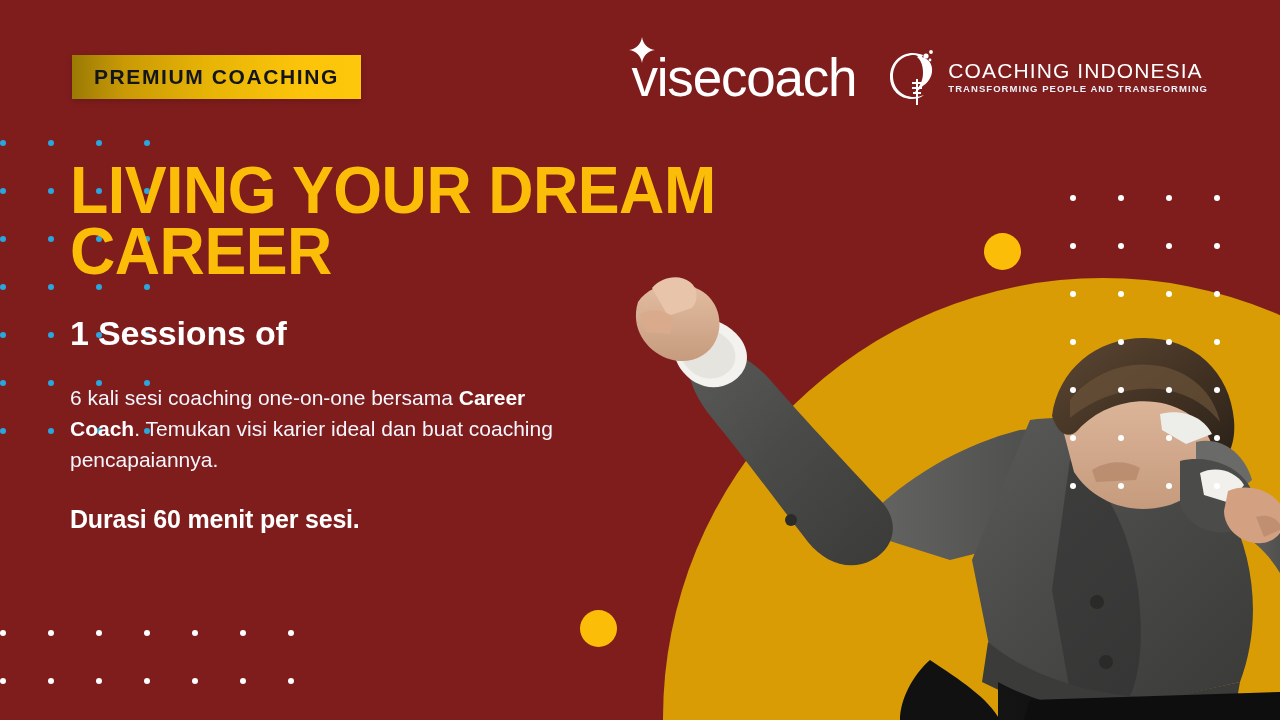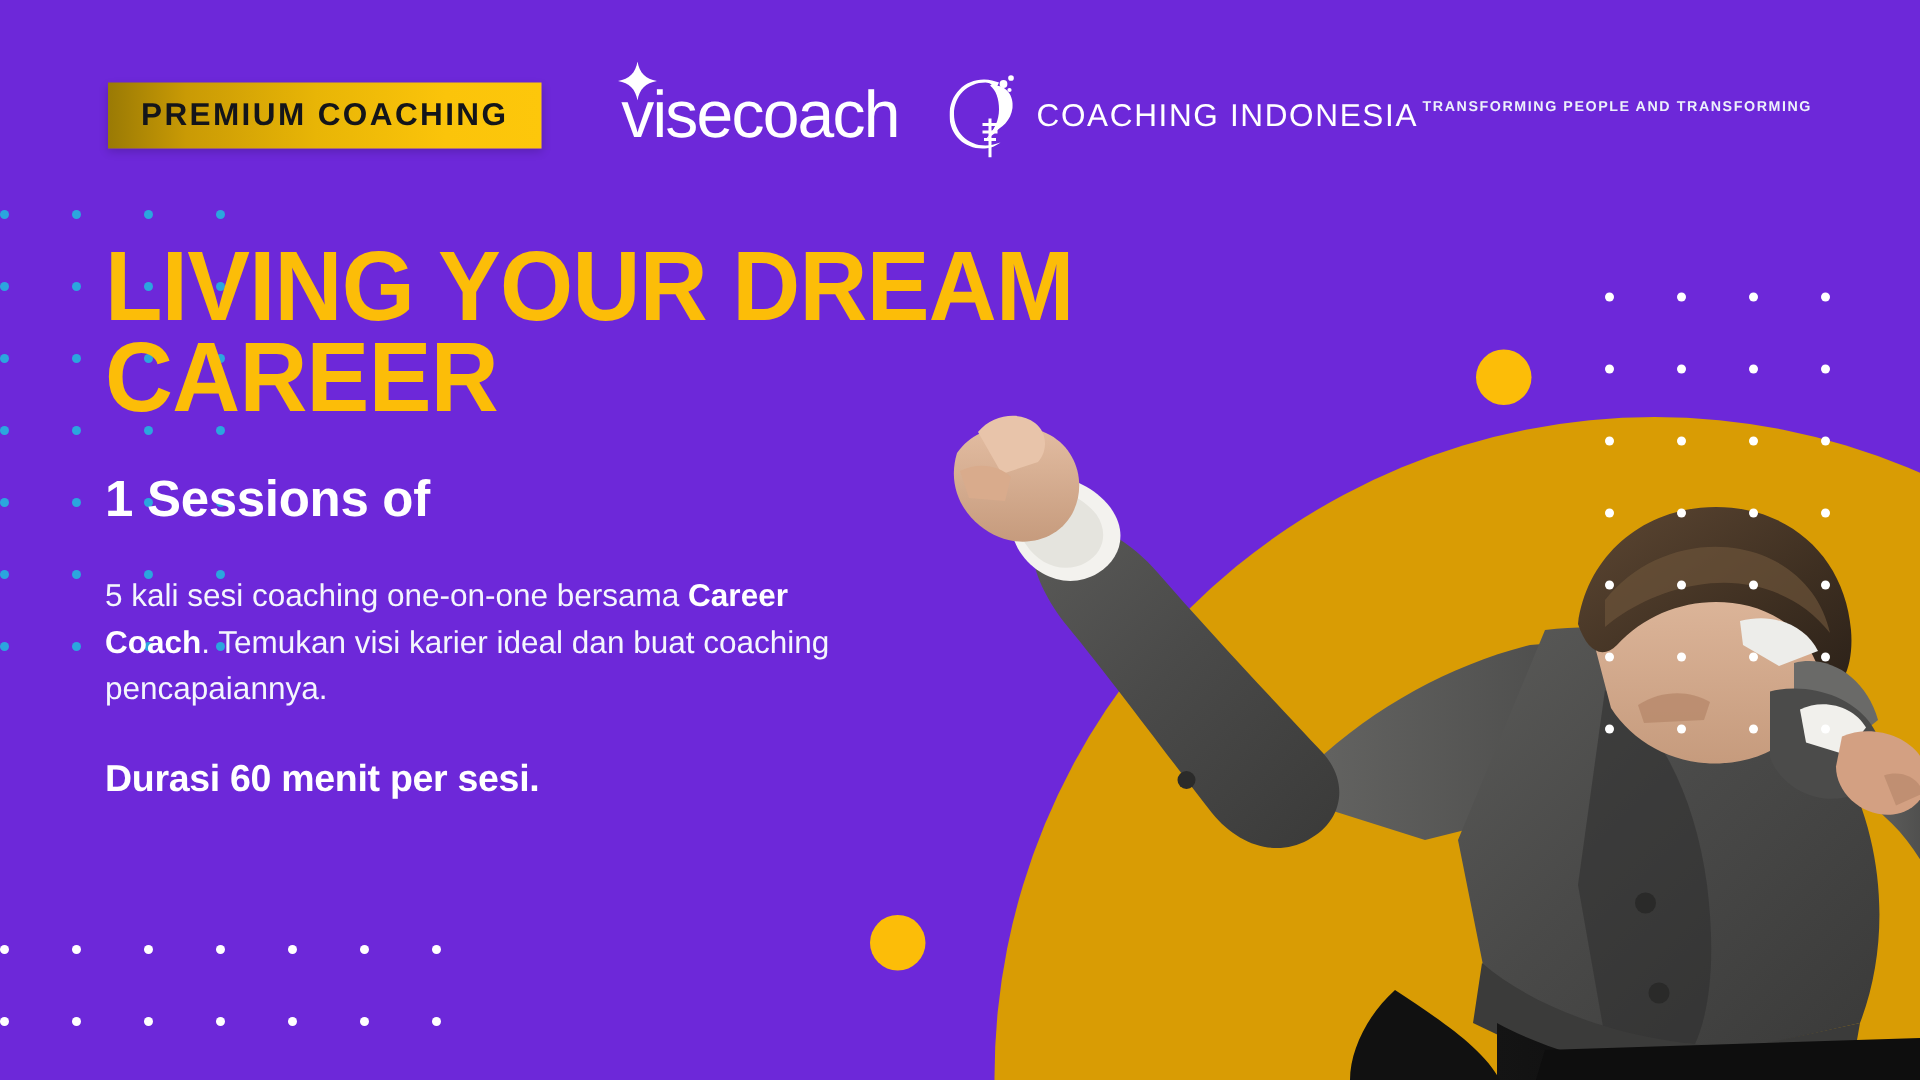--- a/index.html
+++ b/index.html
@@ -7,21 +7,21 @@
     padding: 0;
     background: #1b1b1b;
   }
   * { box-sizing: border-box; }
 
   .banner {
     position: relative;
     width: 1280px;
     height: 720px;
     overflow: hidden;
-    background: #6d28d9;
+    background: #7f1d1d;
     font-family: "Liberation Sans", sans-serif;
   }
 
   
   .dots {
     position: absolute;
     pointer-events: none;
   }
   .dot {
     position: absolute;
@@ -93,40 +93,40 @@
     display: flex;
     align-items: center;
     gap: 34px;
   }
   .logo-visecoach {
     position: relative;
     display: flex;
     align-items: flex-end;
   }
   .vise-word {
-    font-size: 44px;
+    font-size: 53px;
     font-weight: 400;
     color: #fff;
     letter-spacing: -1.2px;
     line-height: 1;
   }
   .sparkle {
     position: absolute;
     left: -2px;
     top: -14px;
     width: 26px;
     height: 26px;
   }
   .logo-ci {
     display: flex;
     align-items: center;
     gap: 12px;
   }
   .ci-mark { width: 46px; height: 56px; }
-  .ci-words { display: flex; flex-direction: row; gap: 3px; }
+  .ci-words { display: flex; flex-direction: column; gap: 3px; }
   .ci-name {
     font-size: 21px;
     font-weight: 400;
     letter-spacing: 1.1px;
     color: #fff;
     line-height: 1;
   }
   .ci-tag {
     font-size: 9.5px;
     font-weight: 700;
@@ -399,18 +399,18 @@
   <div class="copy">
     <h1 class="headline">
       <span>LIVING YOUR DREAM</span><br>
       <span>CAREER</span>
     </h1>
 
     <h2 class="subhead">
       <span>1 Sessions of</span><br>
     </h2>
 
-    <p class="body-copy"><span>5 kali sesi coaching one-on-one bersama </span><b>Career Coach</b><span>. Temukan visi karier ideal dan buat coaching pencapaiannya.</span></p>
+    <p class="body-copy"><span>6 kali sesi coaching one-on-one bersama </span><b>Career Coach</b><span>. Temukan visi karier ideal dan buat coaching pencapaiannya.</span></p>
 
     <p class="duration">Durasi 60 menit per sesi.</p>
   </div>
 
 </div>
 
 </body></html>

